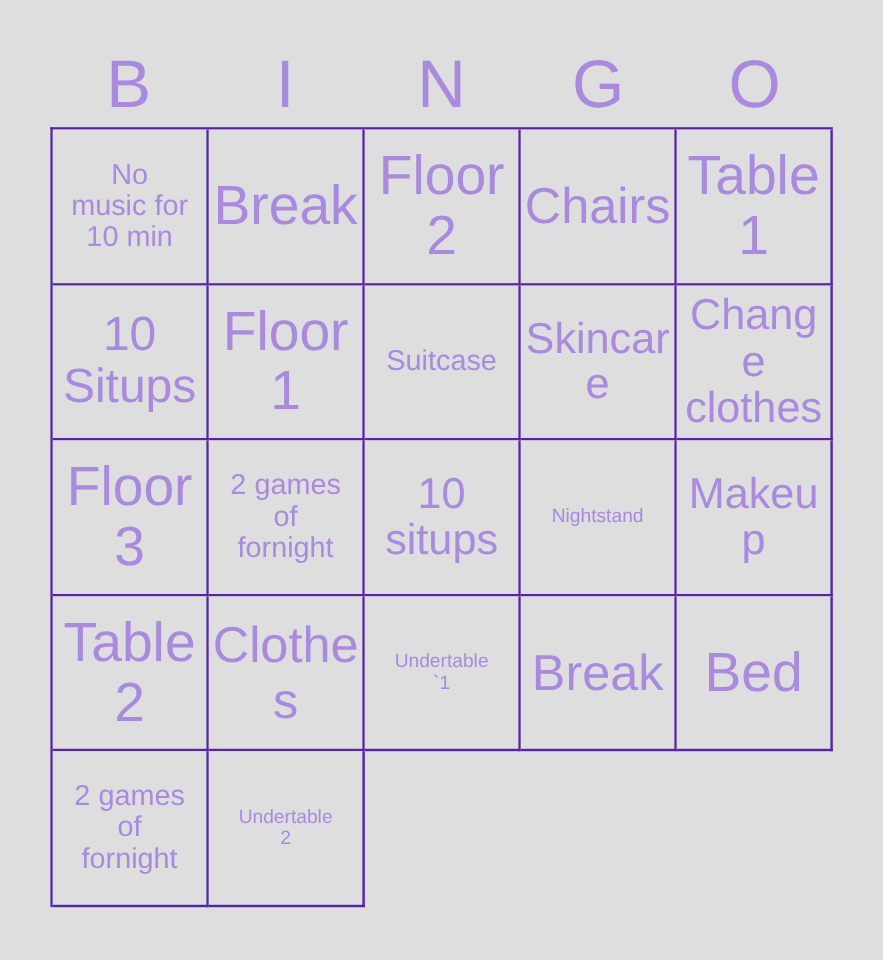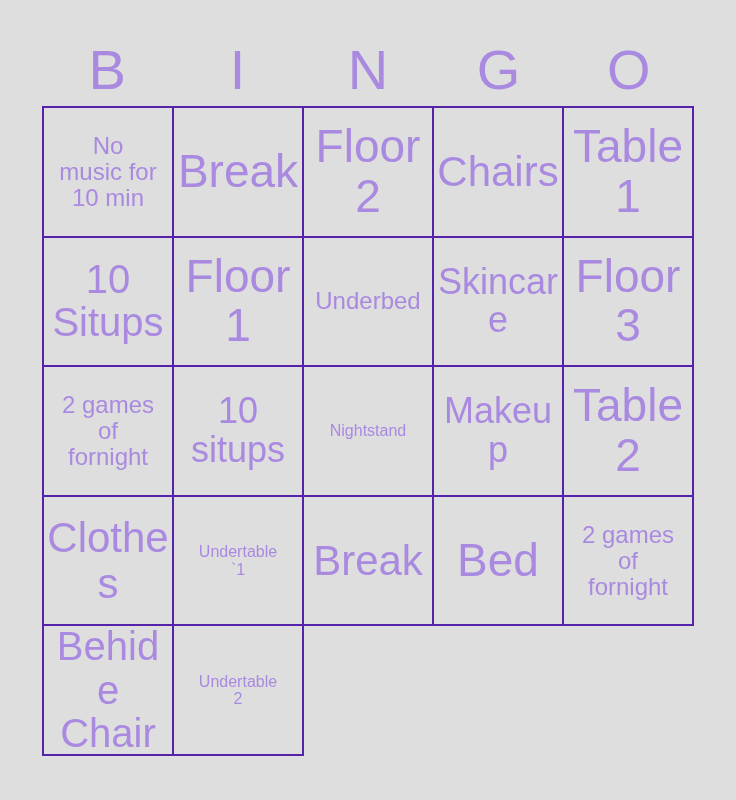--- a/index.html
+++ b/index.html
@@ -116,24 +116,28 @@
       </div>
       <div class="cell">
         <span class="cell-text sz-xl">10
 Situps</span>
       </div>
       <div class="cell">
         <span class="cell-text sz-xxl">Floor
 1</span>
       </div>
       <div class="cell">
-        <span class="cell-text sz-sm">Underbed</span>
+        <span class="cell-text sz-sm">Suitcase</span>
       </div>
       <div class="cell">
         <span class="cell-text sz-md">Skincare</span>
+      </div>
+      <div class="cell">
+        <span class="cell-text sz-md">Change
+clothes</span>
       </div>
       <div class="cell">
         <span class="cell-text sz-xxl">Floor
 3</span>
       </div>
       <div class="cell">
         <span class="cell-text sz-sm">2 games
 of
 fornight</span>
       </div>
@@ -163,22 +167,18 @@
       </div>
       <div class="cell">
         <span class="cell-text sz-xxl">Bed</span>
       </div>
       <div class="cell">
         <span class="cell-text sz-sm">2 games
 of
 fornight</span>
       </div>
       <div class="cell">
-        <span class="cell-text sz-xl">Behide
-Chair</span>
-      </div>
-      <div class="cell">
         <span class="cell-text sz-xs">Undertable
 2</span>
       </div>
     </div>
 
 </div>
 
 </body></html>

